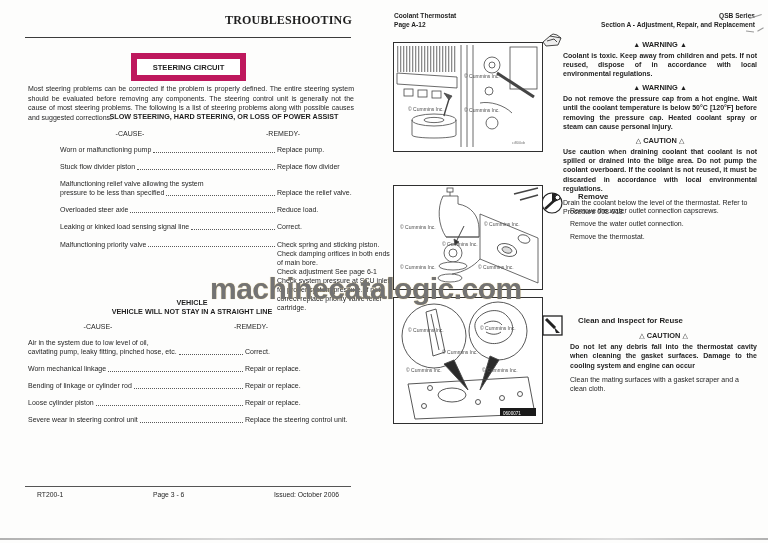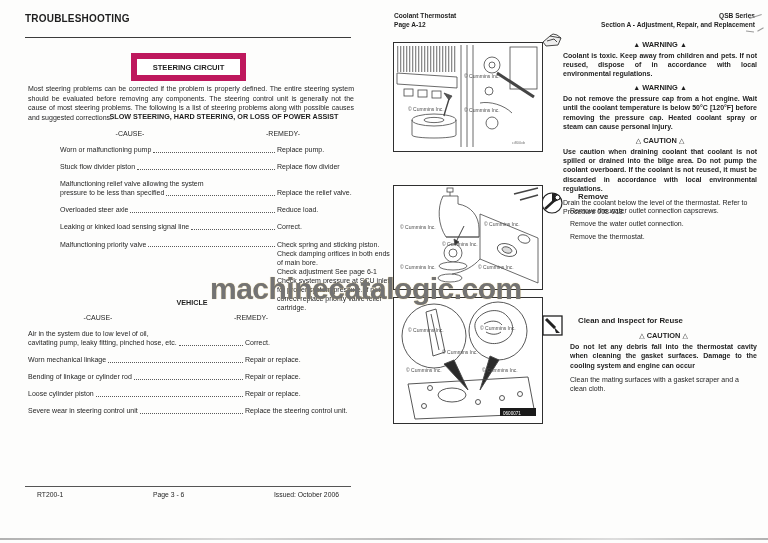--- a/index.html
+++ b/index.html
@@ -4,21 +4,21 @@
 <style>
   html,body{margin:0;padding:0;}
   body{
     width:768px;height:543px;position:relative;overflow:hidden;
     background:#fdfdfc;color:#1f1f1f;
     font-family:"Liberation Sans","DejaVu Sans",sans-serif;
     -webkit-font-smoothing:antialiased;
   }
   .abs{position:absolute;}
   
-  .lp-title{top:13px;left:25px;width:327px;text-align:left;font-size:10px;font-weight:bold;letter-spacing:.2px;}
+  .lp-title{top:13px;left:25px;width:327px;text-align:right;font-size:12px;font-weight:bold;letter-spacing:.2px;font-family:Liberation Serif, serif;}
   .lp-rule{top:37px;left:25px;width:326px;border-top:1px solid #3c3c3c;}
   .lp-boxwrap{top:53px;left:25px;width:327px;text-align:center;}
   .lp-box{display:inline-block;border:6px solid #be185d;padding:4px 16px 3px;font-size:7.6px;font-weight:bold;background:#fff;}
   .lp-intro{top:84px;left:28px;width:326px;font-size:7px;line-height:1.36;text-align:justify;}
   .sec{left:0;width:384px;}
   .sec-title{text-align:center;font-weight:bold;font-size:7.2px;padding:0 25px;}
   .colhdr{display:flex;padding-left:28px;margin-top:9px;font-size:7px;}
   .colhdr .hc{width:140px;text-align:center;}
   .colhdr .hr2{margin-left:66px;}
   .trow{display:flex;align-items:flex-start;padding:0 12px 0 28px;margin-top:8px;font-size:7px;line-height:1.3;}
@@ -128,20 +128,21 @@
 Check adjustment See page 6-1
 Check system pressure at SCU inlet
 for proper system pressure. If not
 correct replace priority valve relief
 cartridge.</div>
   </div>
 </div>
 
 <div class="abs sec" style="top:298px;">
   <div class="sec-title">VEHICLE</div>
+  <div class="sec-title">VEHICLE WILL NOT STAY IN A STRAIGHT LINE</div>
   <div class="colhdr" style="margin-top:7px;">
     <span class="hc">-CAUSE-</span>
     <span class="hr2">-REMEDY-</span>
   </div>
 
   <div class="trow">
     <div class="cause-blk">
       <div>Air in the system due to low level of oil,</div>
       <div class="cause-line">
           <span class="ct">cavitating pump, leaky fitting, pinched hose, etc.</span>

